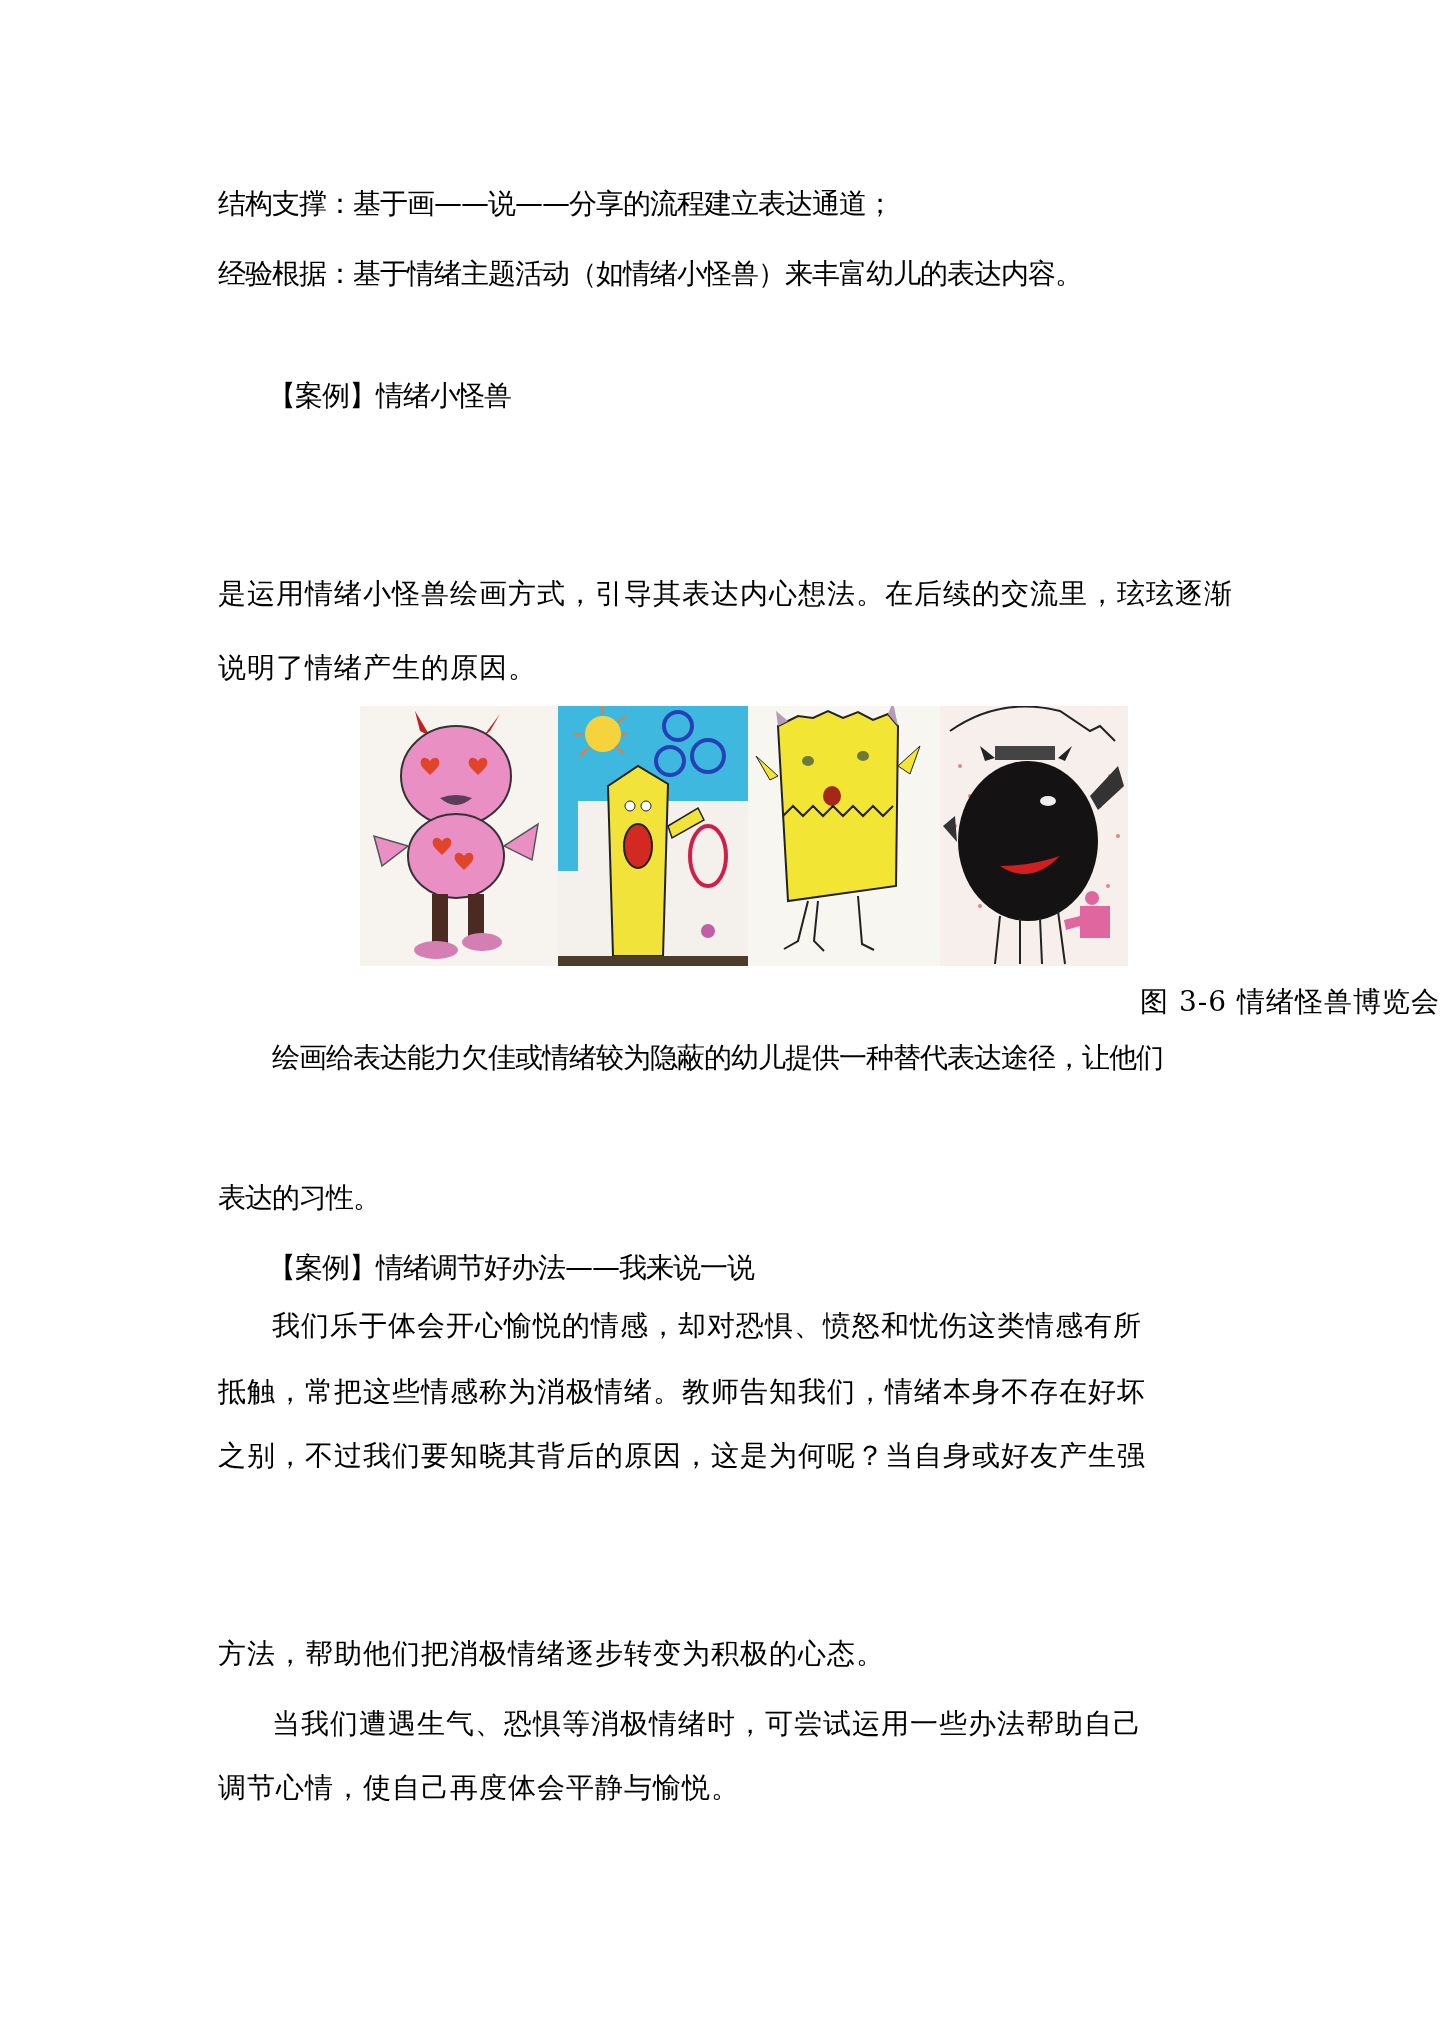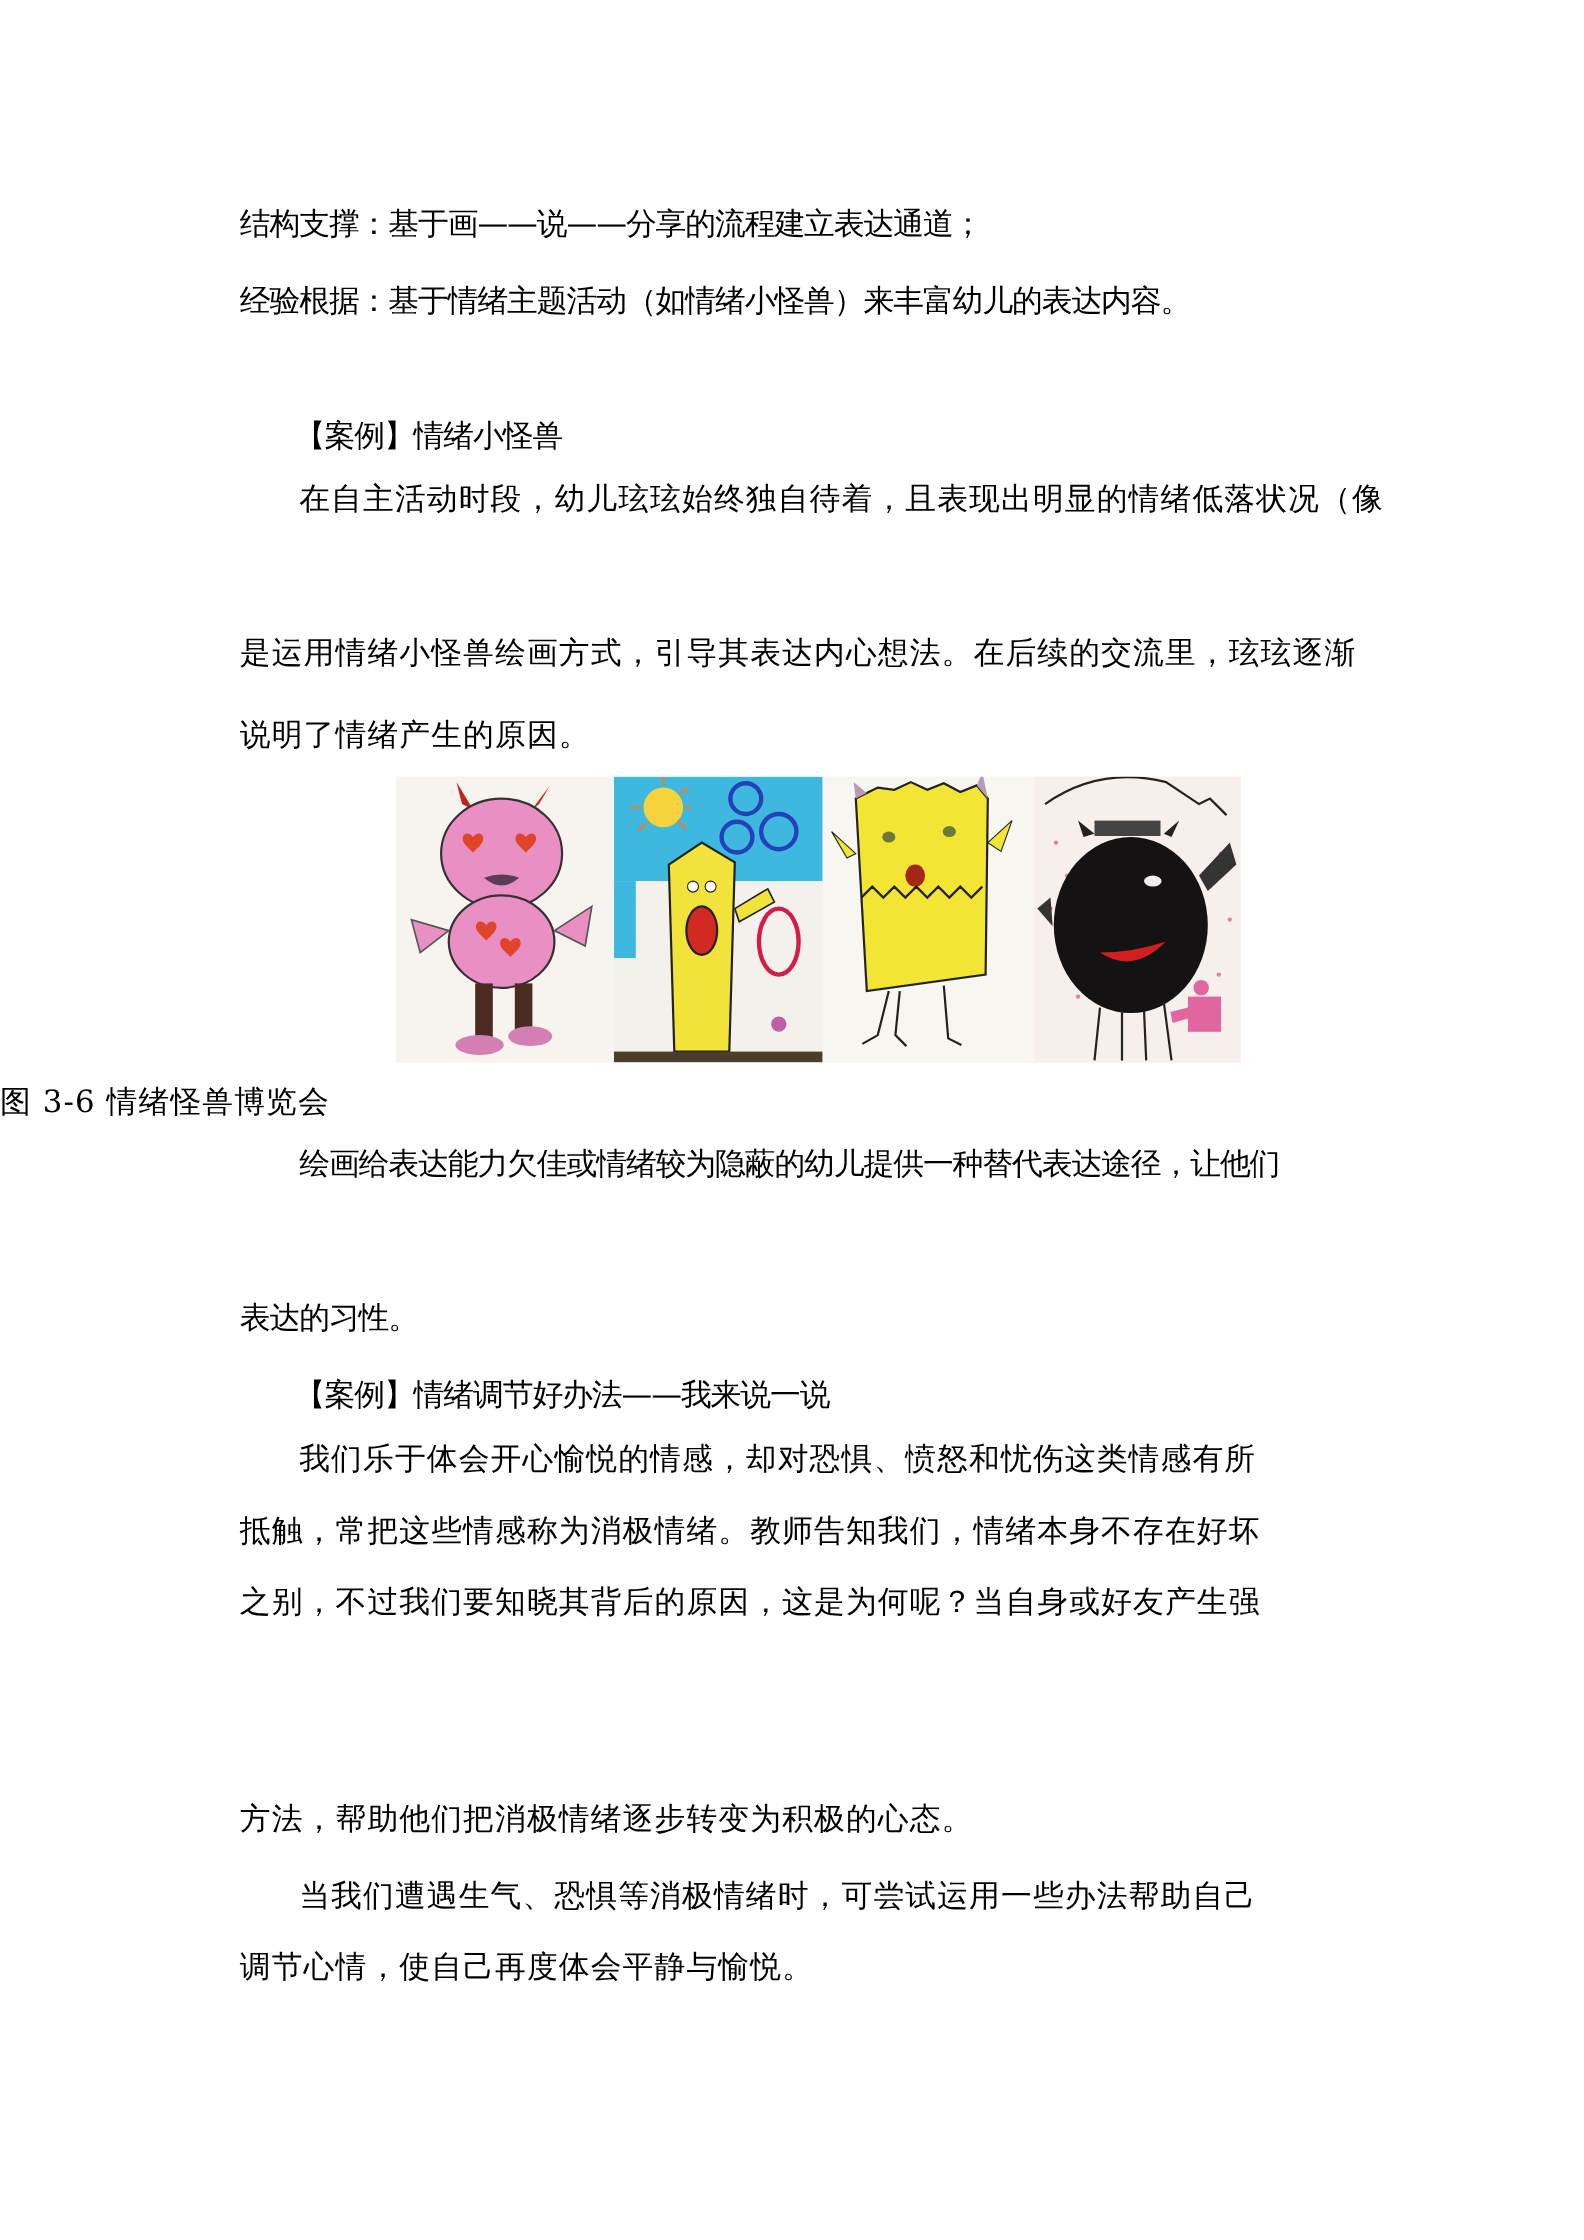--- a/index.html
+++ b/index.html
@@ -6,32 +6,31 @@
   body { width: 1440px; height: 2036px; position: relative; overflow: hidden;
          font-family: "DejaVu Serif", "Liberation Serif", serif; color: #000; }
   .page { position: absolute; left: 0; top: 0; width: 1264px; height: 2036px; }
   .line { position: absolute; left: 218px; white-space: nowrap; font-size: 28px; line-height: 36px; }
   .sans { font-family: "DejaVu Sans", "Liberation Sans", sans-serif; letter-spacing: -1px; }
   .kai { font-family: "DejaVu Serif", "Liberation Serif", serif; letter-spacing: 1px; }
   .indent { left: 272px; }
   .heading-indent { left: 268px; }
   .figure { position: absolute; left: 360px; top: 706px; width: 768px; height: 260px; display: flex; }
   .panel { position: relative; height: 100%; overflow: hidden; }
-  .caption { position: absolute; left: 0; width: 1440px; top: 984px; text-align: left; font-size: 28px; line-height: 36px; }
+  .caption { position: absolute; left: 0; width: 1440px; top: 984px; text-align: right; font-size: 28px; line-height: 36px; }
 </style>
 </head>
 <body>
 
 <div class="page">
 
   <div class="line sans" style="top:186px">结构支撑：基于画——说——分享的流程建立表达通道；</div>
   <div class="line sans" style="top:256px">经验根据：基于情绪主题活动（如情绪小怪兽）来丰富幼儿的表达内容。</div>
 
   <div class="line sans heading-indent" style="top:378px">【案例】情绪小怪兽</div>
-  <div class="line kai indent" style="top:436px">在自主活动时段，幼儿玹玹始终独自待着，且表现出明显的情绪低落状况（像</div>
   <div class="line kai" style="top:576px">是运用情绪小怪兽绘画方式，引导其表达内心想法。在后续的交流里，玹玹逐渐</div>
   <div class="line kai" style="top:650px">说明了情绪产生的原因。</div>
 
   <div class="figure">
 
     <div class="panel" style="width:198px;background:#f7f3ee">
       <svg width="198" height="260" viewBox="0 0 198 260">
         <path d="M60 25 L55 5 L70 30 Z" fill="#c0231d"></path>
         <path d="M130 25 L140 8 L122 32 Z" fill="#c0231d"></path>
         <ellipse cx="96" cy="70" rx="55" ry="50" fill="#ea8fc4" stroke="#333" stroke-width="2"></ellipse>

